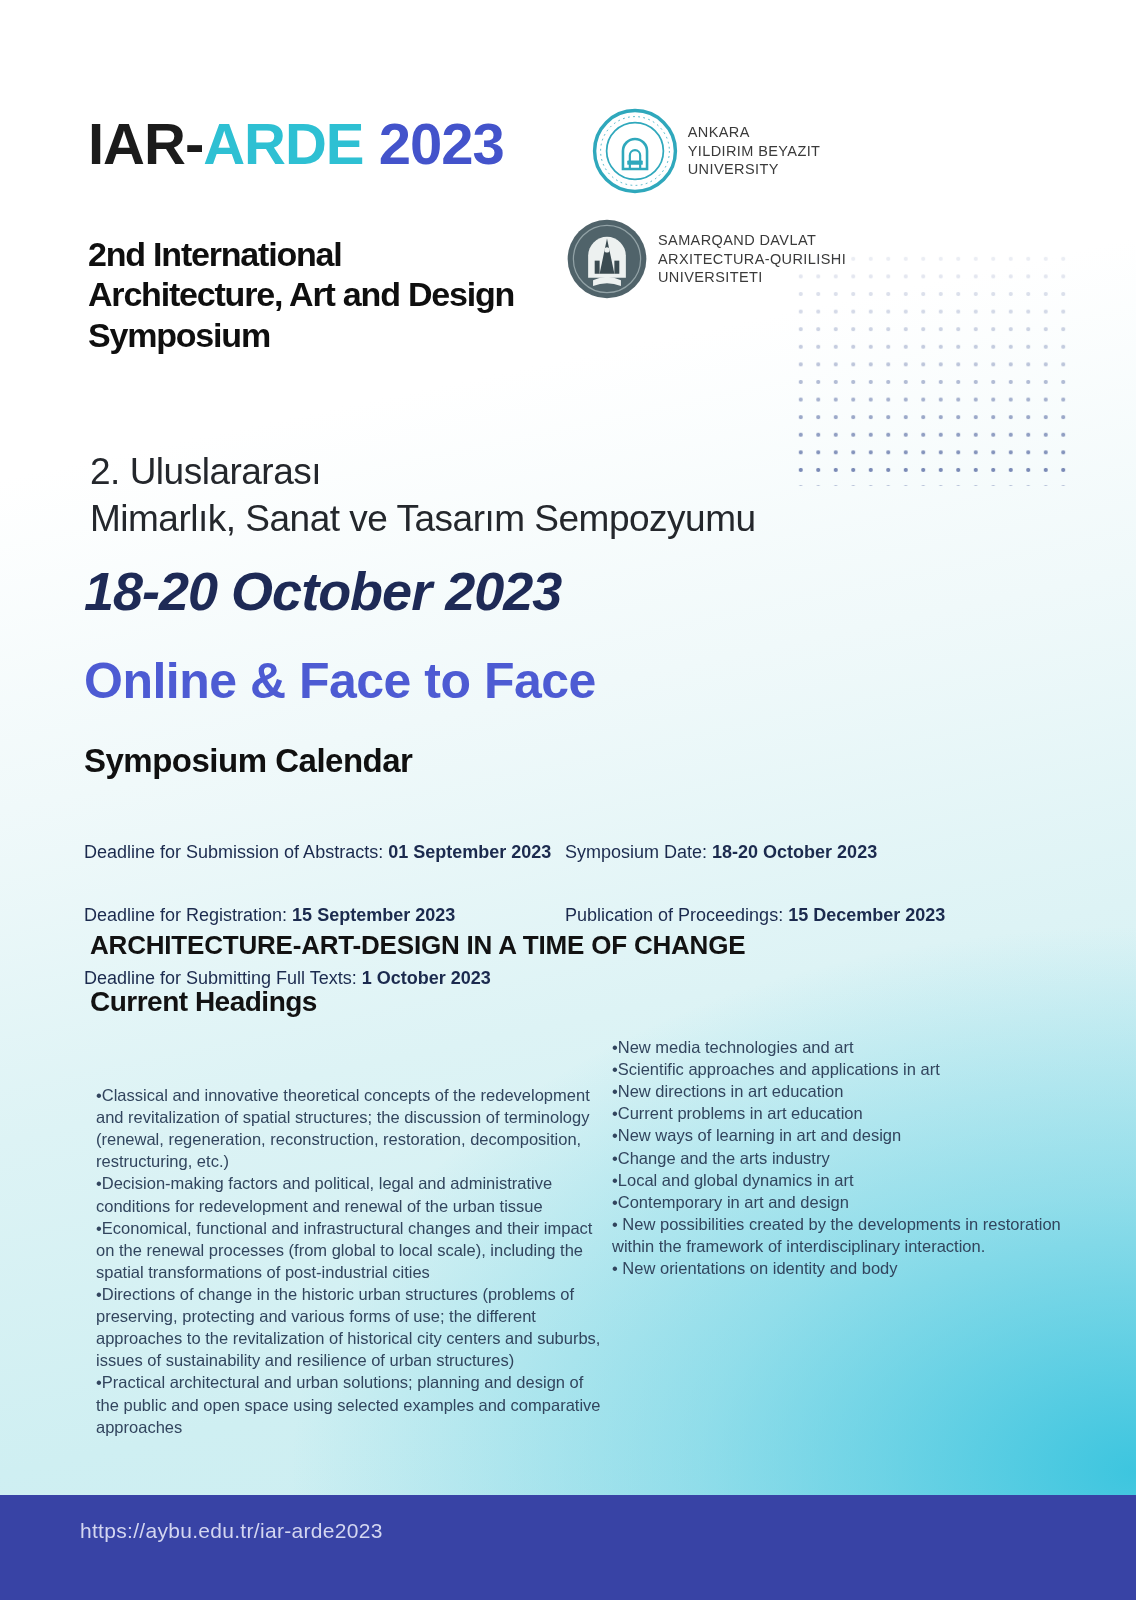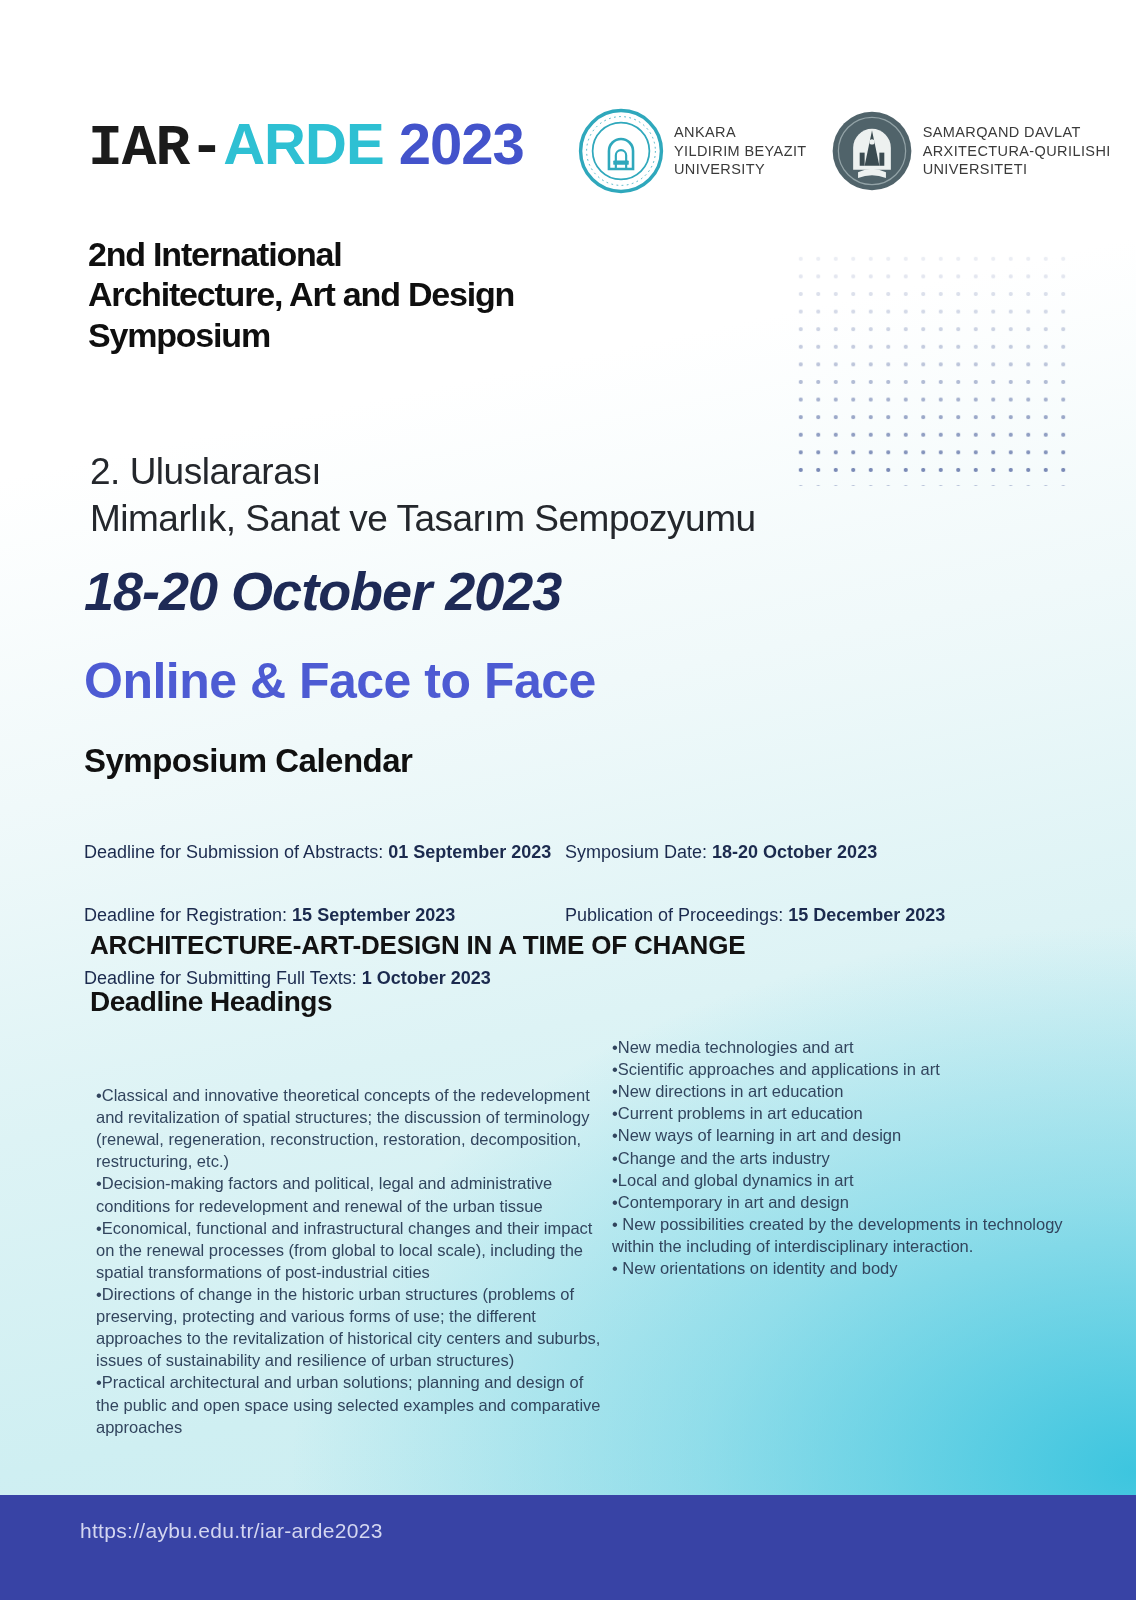--- a/index.html
+++ b/index.html
@@ -6,24 +6,24 @@
   *{box-sizing:border-box;}
   .poster{
     position:relative;width:1136px;height:1600px;margin:0 auto;overflow:hidden;
     font-family:"Liberation Sans",sans-serif;
     background:
       radial-gradient(120% 55% at 100% 92%, rgba(53,195,222,0.95) 0%, rgba(53,195,222,0.40) 32%, rgba(53,195,222,0) 62%),
       linear-gradient(168deg,#ffffff 0%,#ffffff 26%,#f0f9fa 44%,#ddf3f5 62%,#cfeff2 80%,#c8edf1 100%);
   }
   
   .brand{position:absolute;left:88px;top:110px;font-size:58px;font-weight:700;letter-spacing:-1px;white-space:nowrap;}
-  .brand .p1{color:#1b1b1b;font-family:Liberation Mono, monospace;}
+  .brand .p1{color:#1b1b1b;}
   .brand .p2{color:#2ec0d3;}
   .brand .p3{color:#4353cb;}
-  .partners{position:absolute;left:578px;top:108px;display:flex;align-items:center;gap:24px;}
+  .partners{position:absolute;left:566px;top:108px;display:flex;align-items:center;gap:24px;flex-direction:column;}
   .partner{display:flex;align-items:center;gap:10px;}
   .partner-label{font-size:14.5px;line-height:1.3;color:#3a3a3a;letter-spacing:0.4px;white-space:nowrap;}
   
   .title{position:absolute;left:88px;top:234px;z-index:2;font-size:34px;line-height:1.19;font-weight:700;letter-spacing:-1.2px;color:#0f0f0f;}
   .dots{
     position:absolute;left:788px;top:246px;width:281px;height:240px;z-index:1;
     background-image:radial-gradient(circle,#7081b0 1.8px,rgba(112,129,176,0) 2.3px);
     background-size:17.5px 17.6px;background-position:4px 4px;
     -webkit-mask-image:linear-gradient(to bottom,rgba(0,0,0,0.10) 0%,rgba(0,0,0,0.45) 50%,rgba(0,0,0,1) 100%);
     mask-image:linear-gradient(to bottom,rgba(0,0,0,0.10) 0%,rgba(0,0,0,0.45) 50%,rgba(0,0,0,1) 100%);
@@ -115,38 +115,38 @@
       <div class="cal-row"><span class="cal-label">Deadline for Submission of Abstracts: </span><span class="cal-value">01 September 2023</span></div>
       <div class="cal-row"><span class="cal-label">Deadline for Registration: </span><span class="cal-value">15 September 2023</span></div>
       <div class="cal-row"><span class="cal-label">Deadline for Submitting Full Texts: </span><span class="cal-value">1 October 2023</span></div>
     </div>
   <div class="cal-col right">
       <div class="cal-row"><span class="cal-label">Symposium Date: </span><span class="cal-value">18-20 October 2023</span></div>
       <div class="cal-row"><span class="cal-label">Publication of Proceedings: </span><span class="cal-value">15 December 2023</span></div>
     </div>
 
   <div class="theme-heading">ARCHITECTURE-ART-DESIGN IN A TIME OF CHANGE</div>
-  <div class="subjects-heading">Deadline Headings</div>
+  <div class="subjects-heading">Current Headings</div>
   <ul class="subject-list left">
       <li>•Classical and innovative theoretical concepts of the redevelopment and revitalization of spatial structures; the discussion of terminology (renewal, regeneration, reconstruction, restoration, decomposition, restructuring, etc.)</li>
       <li>•Decision-making factors and political, legal and administrative conditions for redevelopment and renewal of the urban tissue</li>
       <li>•Economical, functional and infrastructural changes and their impact on the renewal processes (from global to local scale), including the spatial transformations of post-industrial cities</li>
       <li>•Directions of change in the historic urban structures (problems of preserving, protecting and various forms of use; the different approaches to the revitalization of historical city centers and suburbs, issues of sustainability and resilience of urban structures)</li>
       <li>•Practical architectural and urban solutions; planning and design of the public and open space using selected examples and comparative approaches</li>
     </ul>
   <ul class="subject-list right">
       <li>•New media technologies and art</li>
       <li>•Scientific approaches and applications in art</li>
       <li>•New directions in art education</li>
       <li>•Current problems in art education</li>
       <li>•New ways of learning in art and design</li>
       <li>•Change and the arts industry</li>
       <li>•Local and global dynamics in art</li>
       <li>•Contemporary in art and design</li>
-      <li>• New possibilities created by the developments in technology within the including of interdisciplinary interaction.</li>
+      <li>• New possibilities created by the developments in restoration within the framework of interdisciplinary interaction.</li>
       <li>• New orientations on identity and body</li>
     </ul>
 
   <div class="footer">
     <div class="footer-url">https://aybu.edu.tr/iar-arde2023</div>
   </div>
 
 </div>
 
 </body></html>

